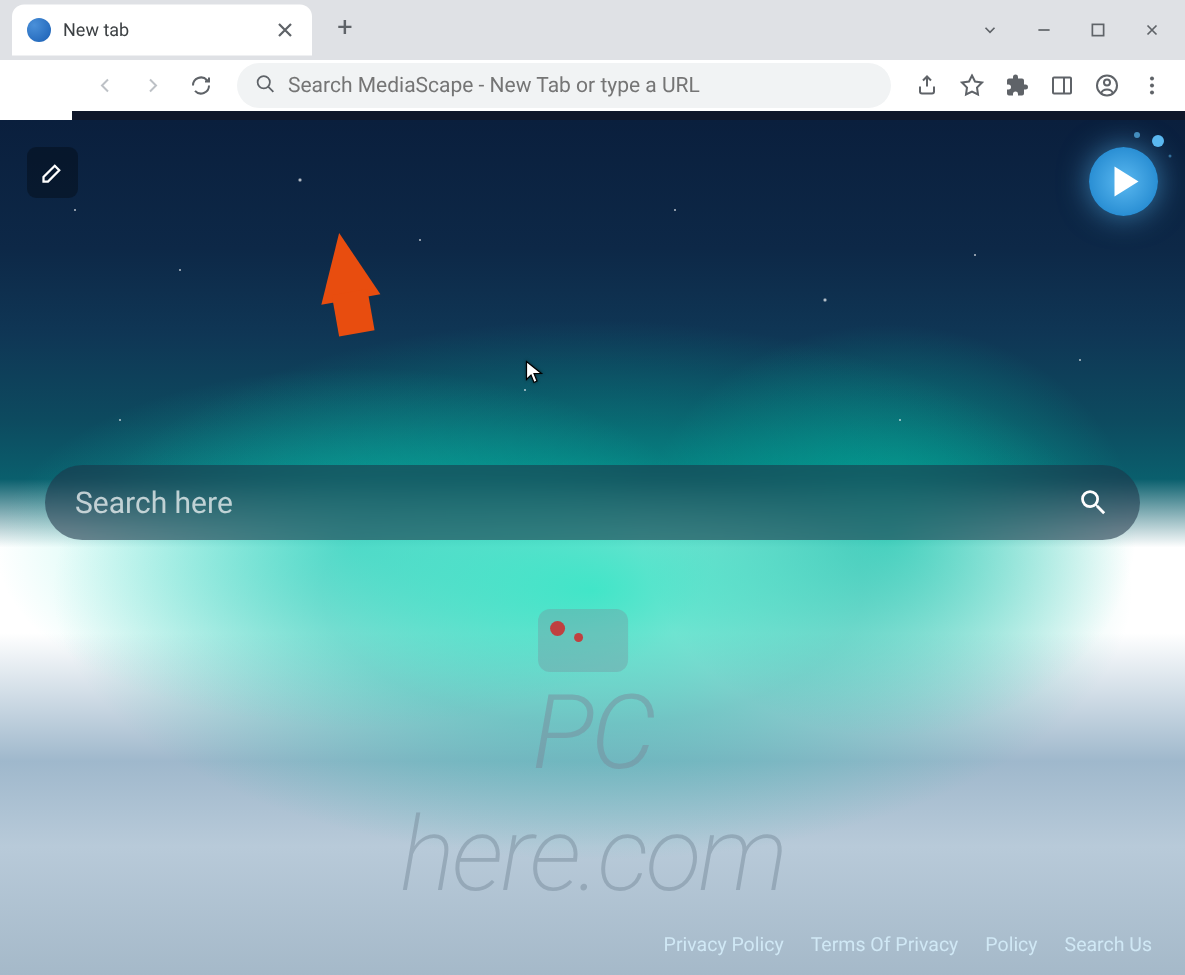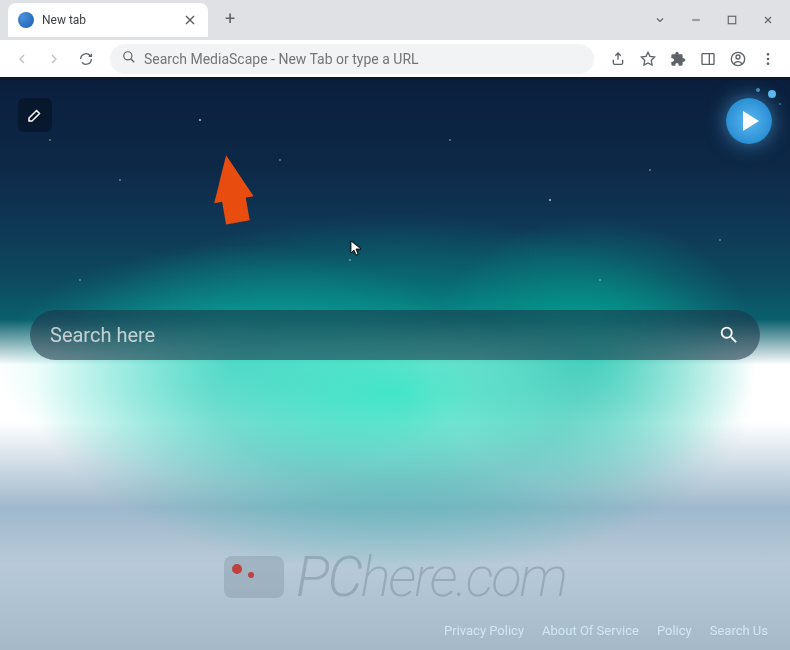--- a/index.html
+++ b/index.html
@@ -9,21 +9,21 @@
 .browser-top { background: #dfe1e5; height: 40px; display: flex; align-items: center; position: relative; }
 .tab { background: #fff; height: 34px; margin-left: 8px; border-radius: 8px 8px 0 0; display: flex; align-items: center; padding: 0 10px; min-width: 200px; position: relative; }
 .tab-favicon { width: 16px; height: 16px; border-radius: 50%; background: radial-gradient(circle at 30% 30%, #4a90d9, #1a5fb4); margin-right: 8px; flex-shrink: 0; }
 .tab-title { font-size: 12px; color: #3c4043; flex: 1; }
 .tab-close { width: 16px; height: 16px; display: flex; align-items: center; justify-content: center; color: #5f6368; font-size: 14px; margin-left: 8px; cursor: pointer; }
 .new-tab-btn { width: 28px; height: 28px; display: flex; align-items: center; justify-content: center; color: #5f6368; font-size: 18px; margin-left: 8px; margin-bottom: 3px; cursor: pointer; }
 .window-controls { position: absolute; right: 8px; top: 8px; display: flex; gap: 8px; }
 .win-ctrl { width: 28px; height: 24px; display: flex; align-items: center; justify-content: center; color: #5f6368; }
 .win-ctrl svg { width: 12px; height: 12px; }
 
-.toolbar { background: #fff; height: 40px; display: flex; align-items: center; padding: 0 8px; border-bottom: 3px solid #0f172a; gap: 4px; }
+.toolbar { background: #fff; height: 40px; display: flex; align-items: center; padding: 0 8px; border-bottom: 6px solid #0f172a; gap: 4px; margin-left: 48px; }
 .nav-btn { width: 28px; height: 28px; display: flex; align-items: center; justify-content: center; color: #5f6368; border-radius: 50%; }
 .nav-btn.disabled { color: #bdc1c6; }
 .nav-btn svg { width: 16px; height: 16px; }
 .omnibox { flex: 1; height: 30px; background: #f1f3f4; border-radius: 15px; display: flex; align-items: center; padding: 0 12px; margin: 0 6px; }
 .omnibox-icon { color: #5f6368; margin-right: 8px; }
 .omnibox-icon svg { width: 14px; height: 14px; }
 .omnibox-text { font-size: 14px; color: #80868b; flex: 1; border: none; background: transparent; outline: none; }
 .toolbar-right { display: flex; gap: 2px; align-items: center; }
 .tb-icon { width: 28px; height: 28px; display: flex; align-items: center; justify-content: center; color: #5f6368; border-radius: 4px; }
 .tb-icon svg { width: 16px; height: 16px; }
@@ -63,21 +63,21 @@
 
 .search-bar { position: absolute; top: 230px; left: 30px; right: 30px; height: 50px; background: rgba(30,50,70,0.55); backdrop-filter: blur(4px); border-radius: 25px; display: flex; align-items: center; padding: 0 20px; gap: 40px; }
 .search-input { flex: 1; background: transparent; border: none; outline: none; font-size: 20px; color: #fff; }
 .search-input::placeholder { color: rgba(255,255,255,0.7); }
 .search-btn { color: #fff; display: flex; align-items: center; justify-content: center; }
 .search-btn svg { width: 22px; height: 22px; }
 
 .footer { position: absolute; bottom: 0; right: 2px; display: flex; gap: 18px; padding: 12px 20px; }
 .footer a { color: #d0e8f5; font-size: 13px; text-decoration: none; }
 
-.watermark { position: absolute; bottom: 40px; left: 50%; transform: translateX(-50%); font-size: 56px; font-weight: 300; color: rgba(120,140,155,0.5); font-style: italic; letter-spacing: -2px; display: flex; align-items: center; pointer-events: none; white-space: nowrap; }
+.watermark { position: absolute; bottom: 40px; left: 50%; transform: translateX(-50%); font-size: 69px; font-weight: 300; color: rgba(120,140,155,0.5); font-style: italic; letter-spacing: -2px; display: flex; align-items: center; pointer-events: none; white-space: nowrap; flex-direction: column; }
 .wm-icon { width: 60px; height: 42px; background: rgba(120,140,155,0.35); border-radius: 8px; margin-right: 12px; position: relative; display: inline-block; }
 .wm-icon::before { content: ""; position: absolute; top: 8px; left: 8px; width: 10px; height: 10px; background: #c04040; border-radius: 50%; box-shadow: 14px 6px 0 -2px #c04040; }
 .watermark .thin { font-weight: 200; }
 
 .arrow-annotation { position: absolute; top: 75px; left: 210px; width: 0; height: 0; border-left: 20px solid transparent; border-right: 20px solid transparent; border-bottom: 45px solid #e84d0f; transform: rotate(-10deg); pointer-events: none; }
 .arrow-annotation::after { content: ""; position: absolute; top: 40px; left: -12px; width: 24px; height: 28px; background: #e84d0f; }
 
 .cursor { position: absolute; top: 160px; left: 350px; pointer-events: none; }
 .cursor svg { width: 16px; height: 16px; filter: drop-shadow(0 0 1px rgba(0,0,0,0.5)); }
 </style>
@@ -206,21 +206,21 @@
   </div>
 
   <div class="watermark">
     <span class="wm-icon"></span>
     <span>PC</span>
       <span class="thin">here.com</span>
   </div>
 
   <div class="footer">
     <a href="#">Privacy Policy</a>
-    <a href="#">About Of Service</a>
+    <a href="#">Terms Of Privacy</a>
     <a href="#">Policy</a>
     <a href="#">Search Us</a>
   </div>
 
   <div class="arrow-annotation"></div>
   <div class="cursor">
     <svg viewBox="0 0 16 16">
         <path fill="#fff" stroke="#000" stroke-width="0.8" d="M1 1l0 12 3-3 2 5 2-1-2-5 5 0z"></path>
       </svg>
   </div>

